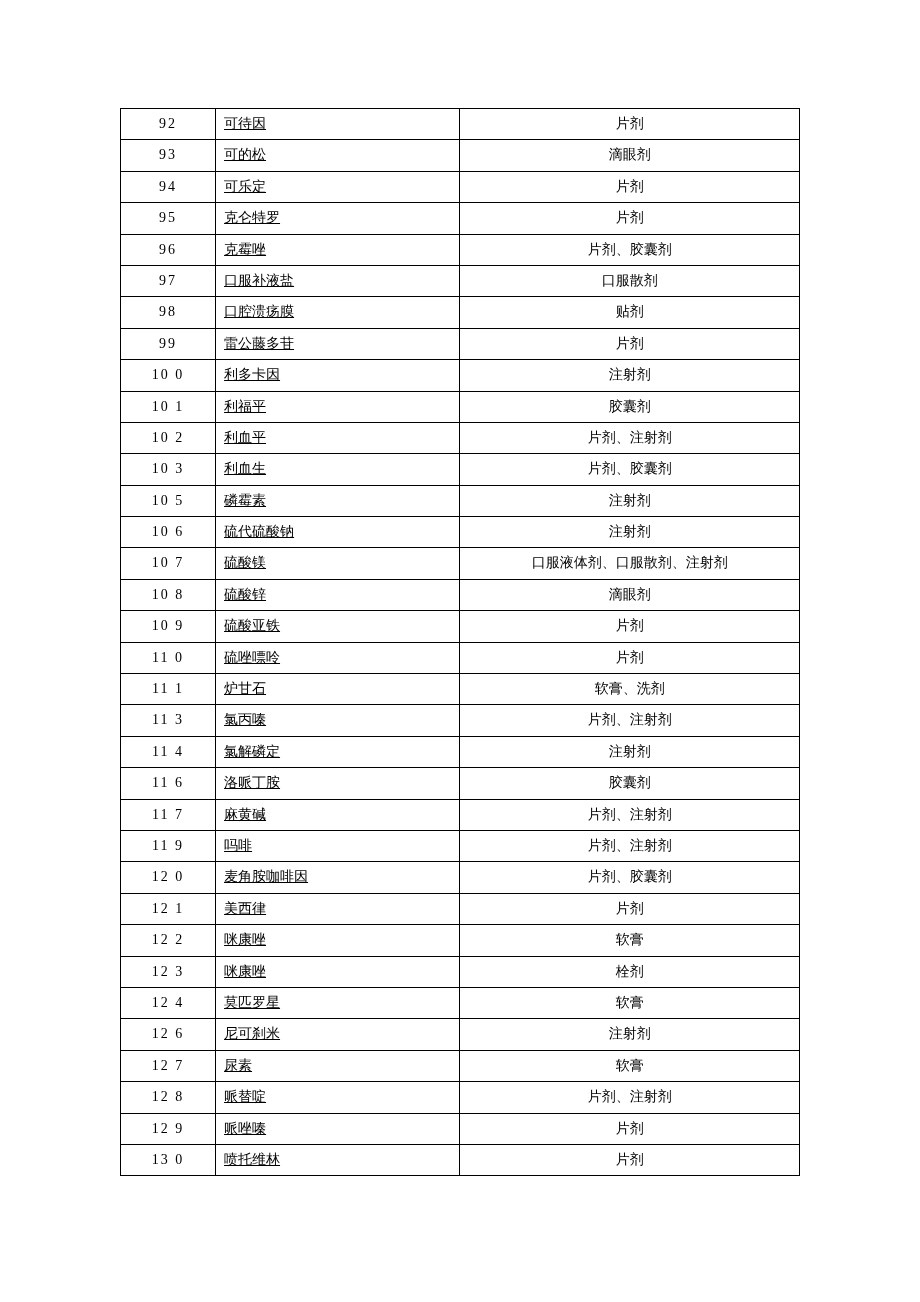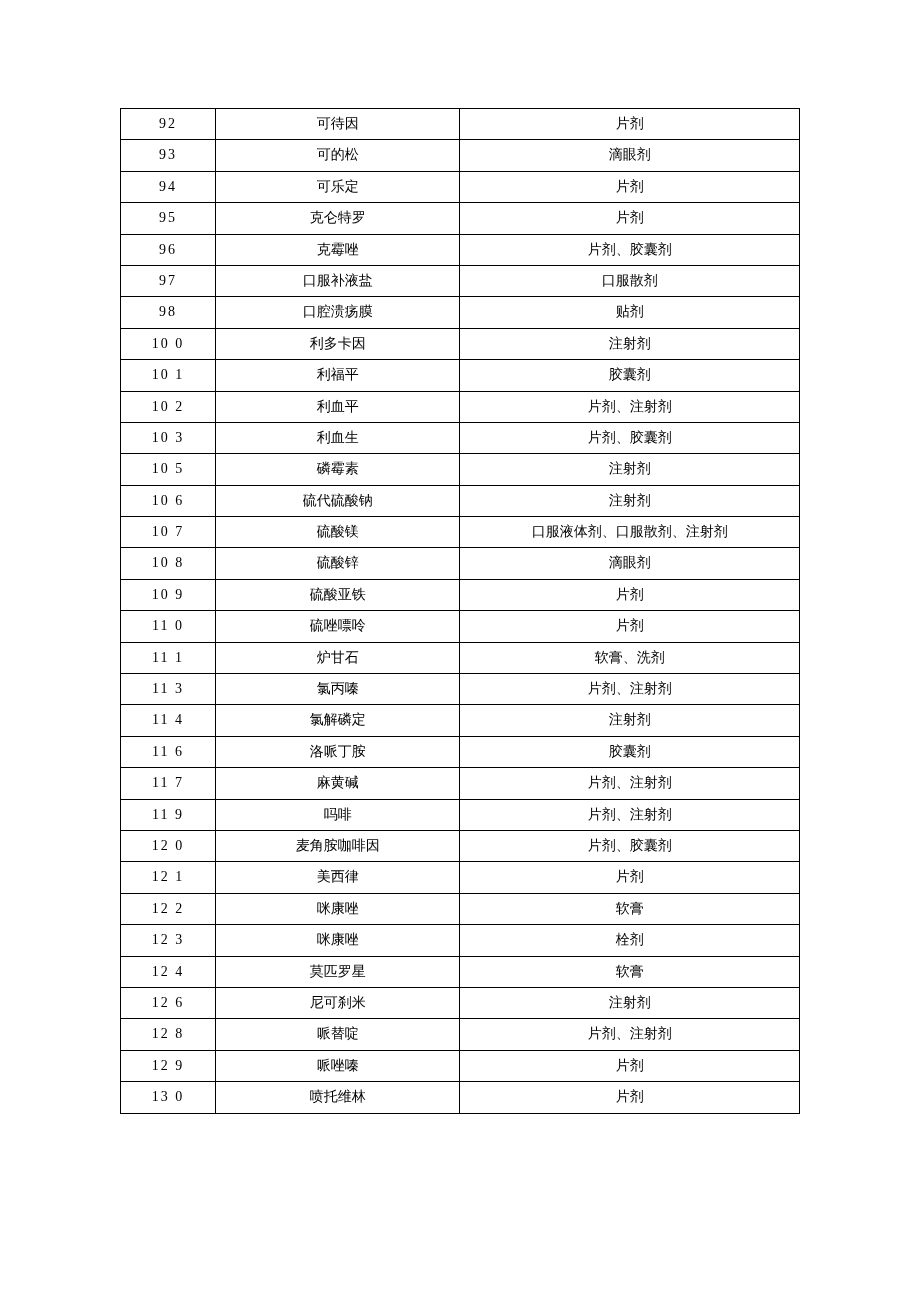--- a/index.html
+++ b/index.html
@@ -28,21 +28,22 @@
       height: 26px;
     }
     td.col-num {
       width: 14%;
       text-align: center;
       letter-spacing: 2px;
       margin-left: 38px;
     }
     td.col-name {
       width: 36%;
-      text-align: center;
+      text-align: left;
+      text-decoration: underline;
     }
     td.col-form {
       width: 50%;
       text-align: center;
     }
   </style>
 </head>
 <body>
 
 <table>
@@ -76,20 +77,25 @@
         <td class="col-num">97</td>
         <td class="col-name">口服补液盐</td>
         <td class="col-form">口服散剂</td>
       </tr>
       <tr>
         <td class="col-num">98</td>
         <td class="col-name">口腔溃疡膜</td>
         <td class="col-form">贴剂</td>
       </tr>
       <tr>
+        <td class="col-num">99</td>
+        <td class="col-name">雷公藤多苷</td>
+        <td class="col-form">片剂</td>
+      </tr>
+      <tr>
         <td class="col-num">10 0</td>
         <td class="col-name">利多卡因</td>
         <td class="col-form">注射剂</td>
       </tr>
       <tr>
         <td class="col-num">10 1</td>
         <td class="col-name">利福平</td>
         <td class="col-form">胶囊剂</td>
       </tr>
       <tr>
@@ -184,20 +190,25 @@
       </tr>
       <tr>
         <td class="col-num">12 4</td>
         <td class="col-name">莫匹罗星</td>
         <td class="col-form">软膏</td>
       </tr>
       <tr>
         <td class="col-num">12 6</td>
         <td class="col-name">尼可刹米</td>
         <td class="col-form">注射剂</td>
+      </tr>
+      <tr>
+        <td class="col-num">12 7</td>
+        <td class="col-name">尿素</td>
+        <td class="col-form">软膏</td>
       </tr>
       <tr>
         <td class="col-num">12 8</td>
         <td class="col-name">哌替啶</td>
         <td class="col-form">片剂、注射剂</td>
       </tr>
       <tr>
         <td class="col-num">12 9</td>
         <td class="col-name">哌唑嗪</td>
         <td class="col-form">片剂</td>

